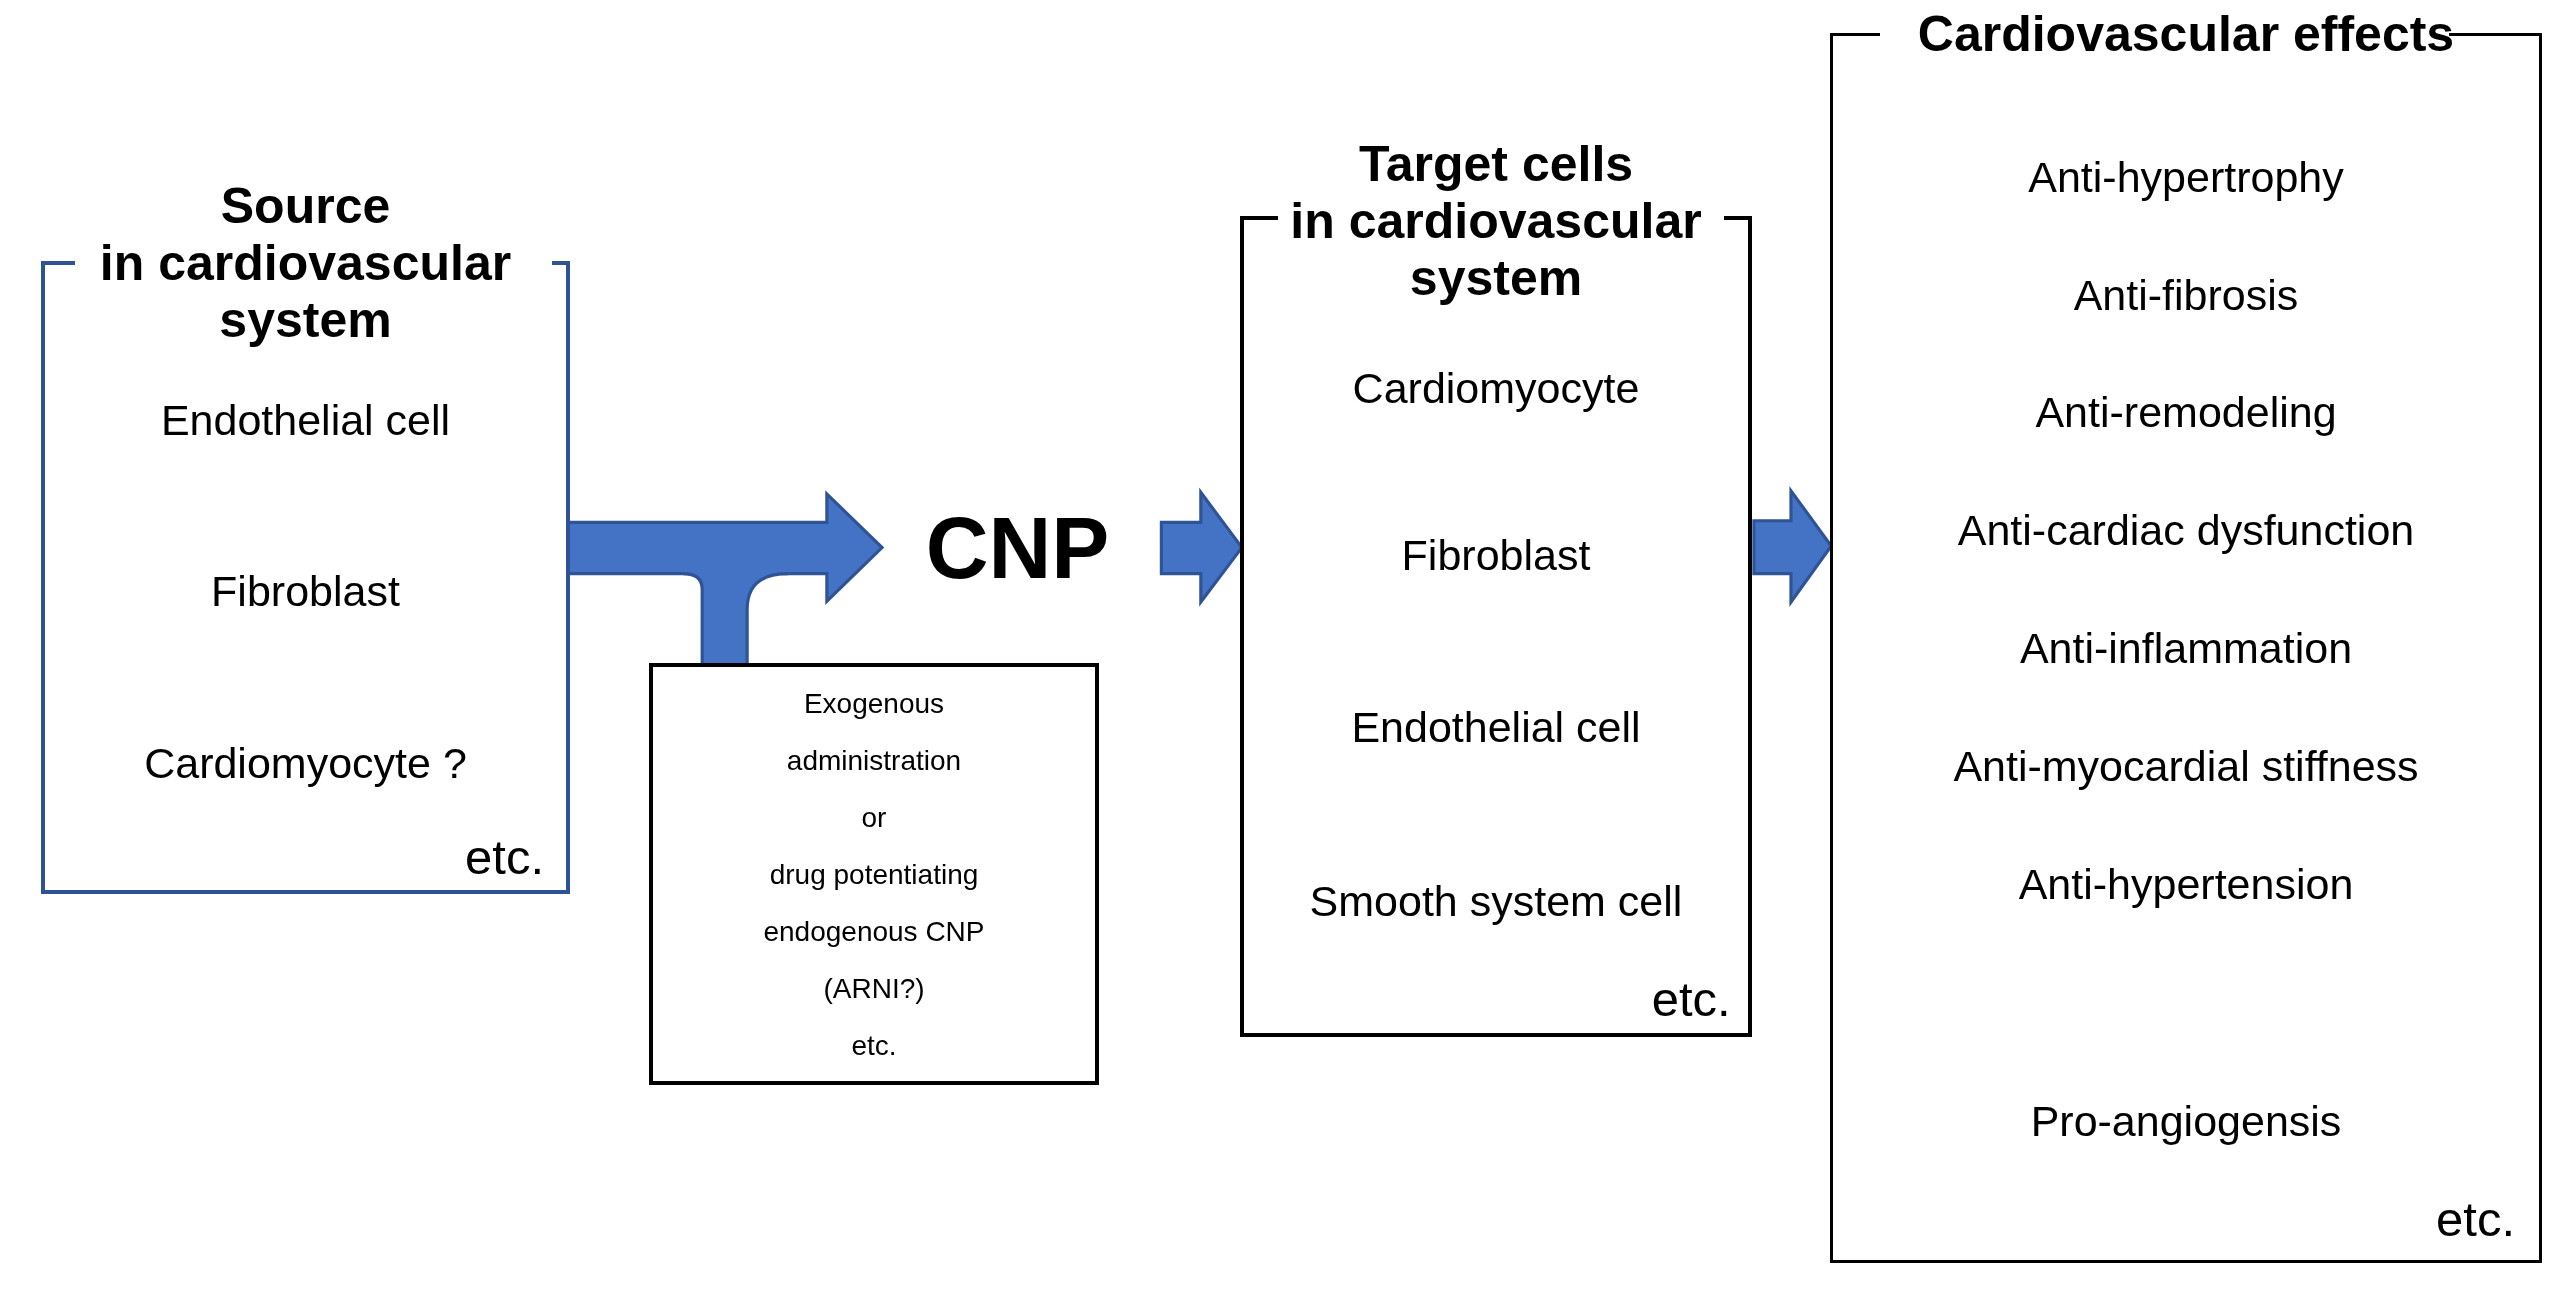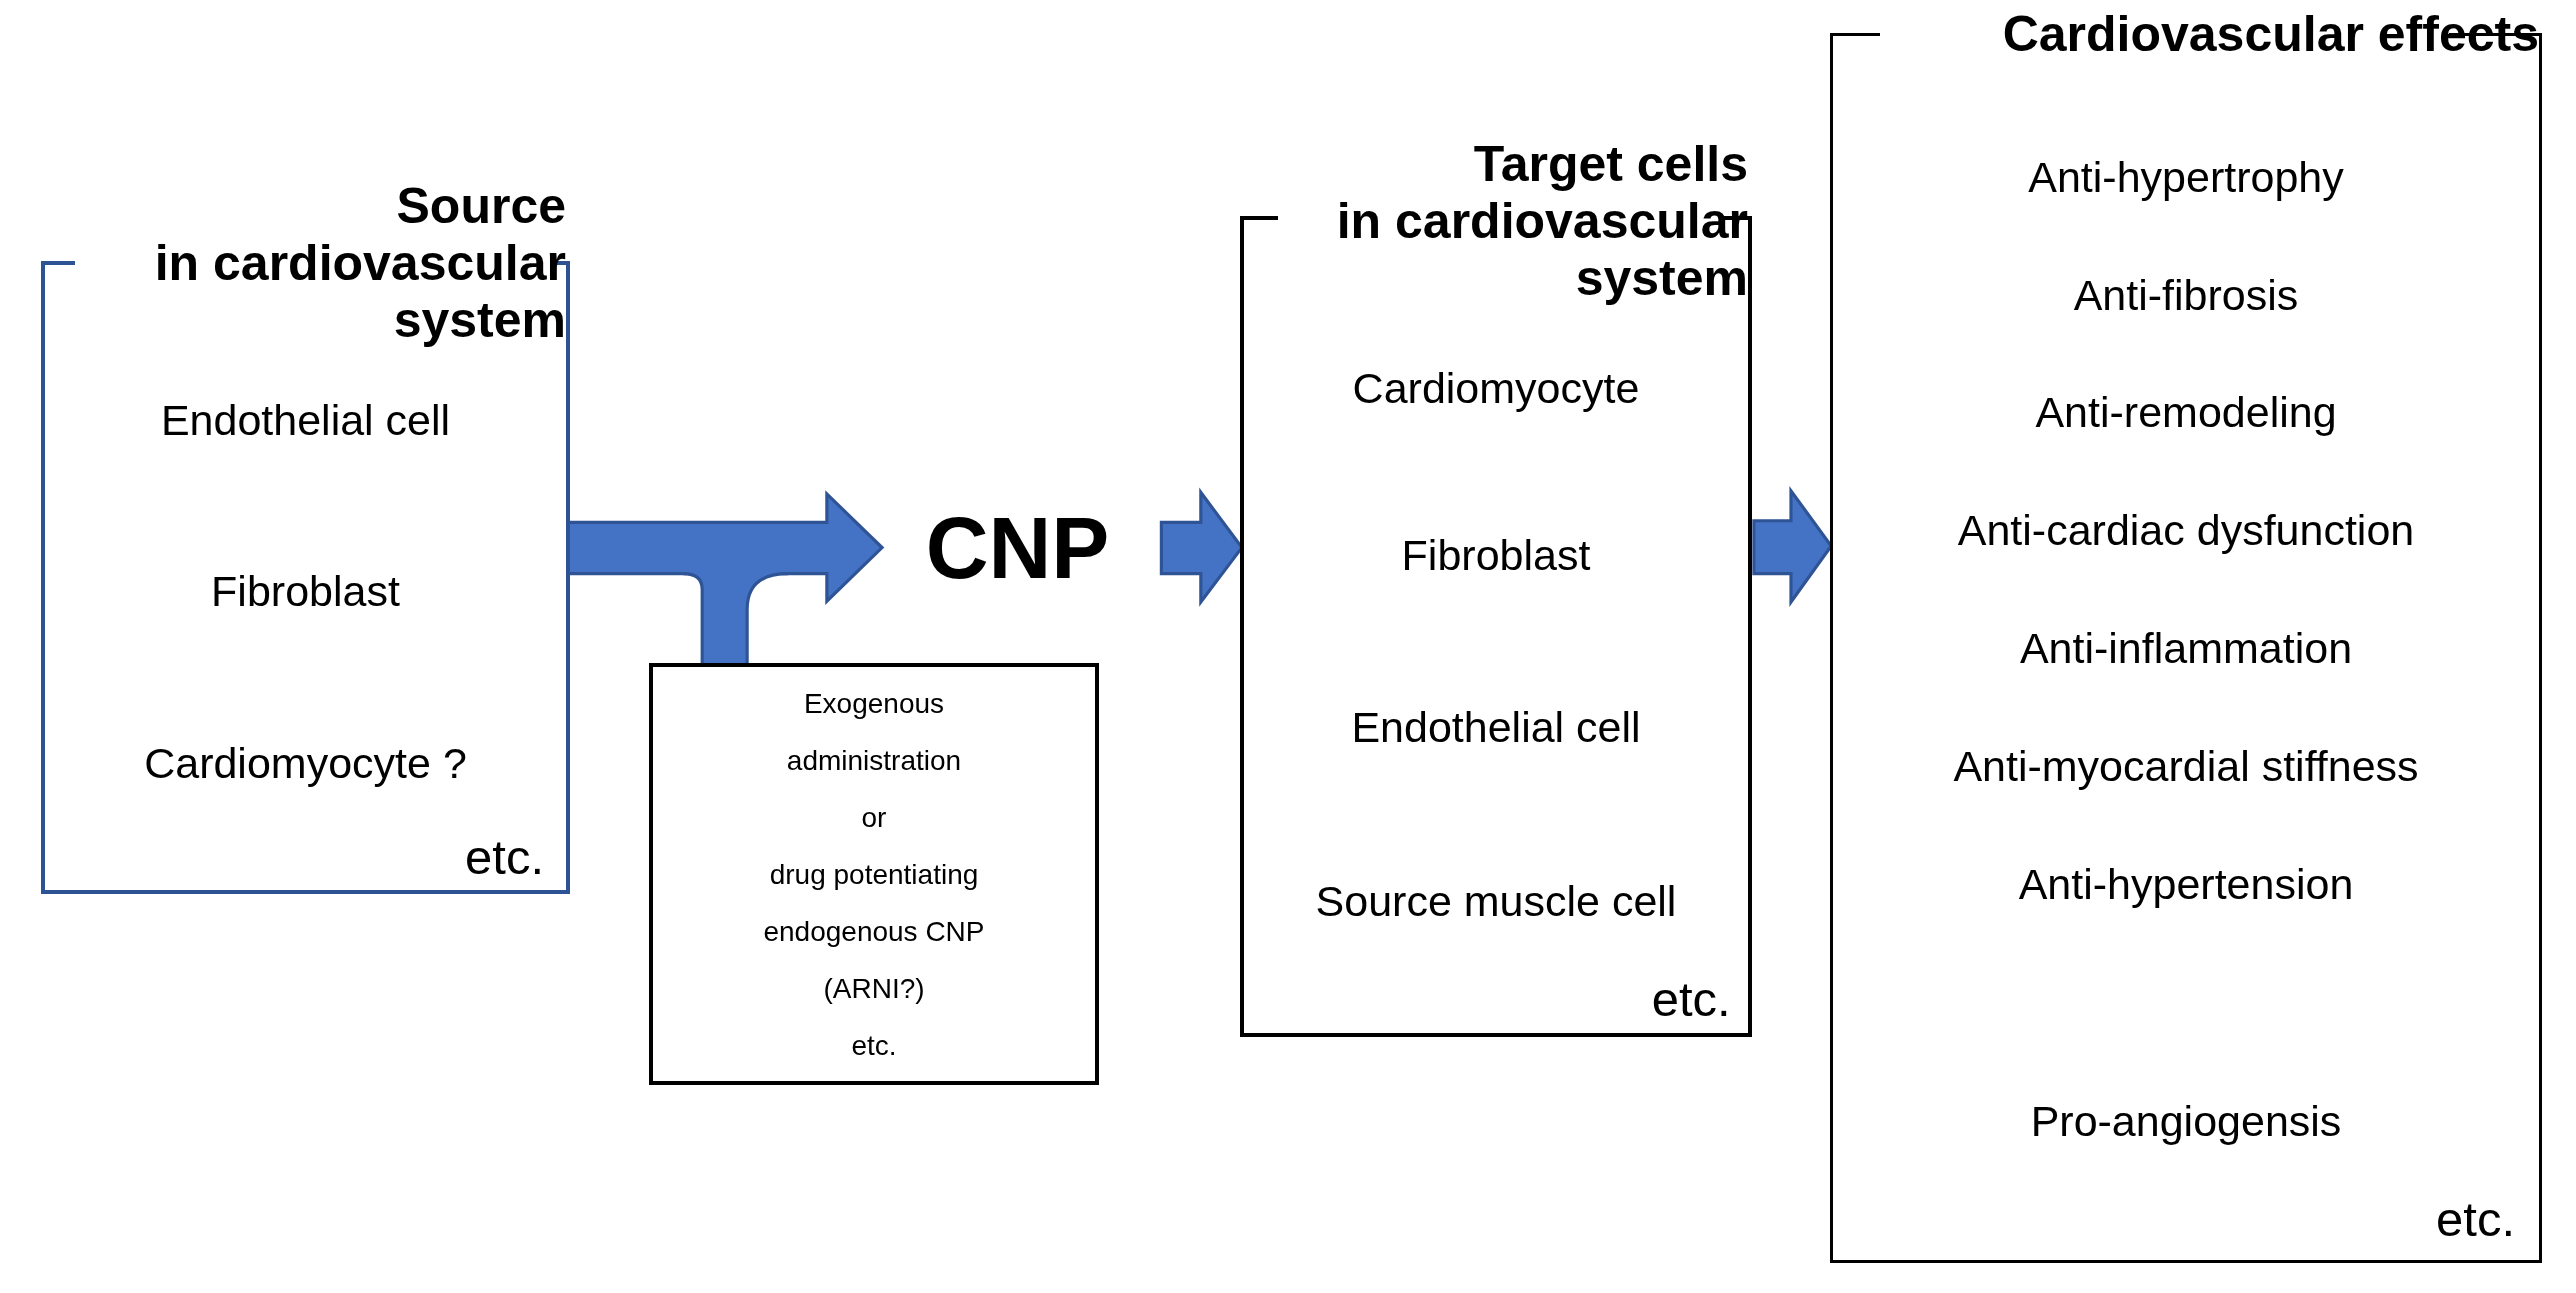--- a/index.html
+++ b/index.html
@@ -11,21 +11,21 @@
     color:#000;
     overflow:hidden;
   }
   .box{position:absolute;background:#ffffff;box-sizing:border-box}
   #source-box{left:41px;top:261px;width:529px;height:633px;border:4px solid #2E5395}
   #intervention-box{left:649px;top:663px;width:450px;height:422px;border:4px solid #000}
   #target-box{left:1240px;top:216px;width:512px;height:821px;border:4px solid #000}
   #effects-box{left:1830px;top:33px;width:712px;height:1230px;border:3.2px solid #000}
 
   .legend-mask{position:absolute;background:#ffffff}
-  .legend{position:absolute;left:0;right:0;text-align:right;font-weight:bold;
+  .legend{position:absolute;left:0;right:0;text-align:center;font-weight:bold;
           font-size:50px;line-height:57px;white-space:nowrap}
   .item{position:absolute;left:0;right:0;text-align:center;
         font-size:43px;line-height:63px;height:63px;white-space:nowrap}
   .etc{position:absolute;font-size:49px;line-height:55px}
 
   #intervention-box{display:flex;flex-direction:column;justify-content:center;align-items:center}
   .iline{font-size:28px;line-height:57px;text-align:center;white-space:nowrap}
 
   #cnp-label{position:absolute;left:852px;top:483px;width:331px;height:129px;
              text-align:center;font-weight:bold;font-size:87px;line-height:129px}
@@ -76,21 +76,21 @@
 <div class="box" id="target-box">
   <div class="legend-mask" style="left:34px;top:-4.7px;width:446px;height:6.3px"></div>
   <div class="legend" style="top:-84px">
     <div>Target cells</div>
     <div>in cardiovascular</div>
     <div>system</div>
   </div>
   <div class="item" style="top:137px">Cardiomyocyte</div>
   <div class="item" style="top:304px">Fibroblast</div>
   <div class="item" style="top:476px">Endothelial cell</div>
-  <div class="item" style="top:650px">Source muscle cell</div>
+  <div class="item" style="top:650px">Smooth system cell</div>
   <div class="etc" style="right:17.4px;bottom:6.3px">etc.</div>
 </div>
 
 <div class="box" id="effects-box">
   <div class="legend-mask" style="left:47px;top:-4px;width:569px;height:5.5px"></div>
   <div class="legend" style="top:-30px">Cardiovascular effects</div>
   <div class="item" style="top:110px">Anti-hypertrophy</div>
   <div class="item" style="top:228px">Anti-fibrosis</div>
   <div class="item" style="top:345px">Anti-remodeling</div>
   <div class="item" style="top:463px">Anti-cardiac dysfunction</div>

